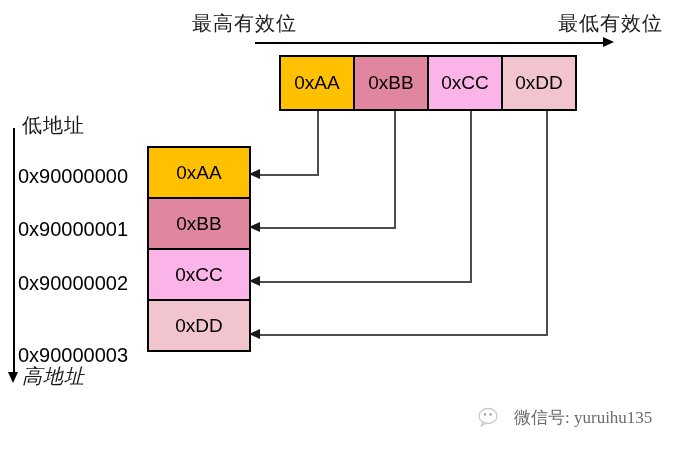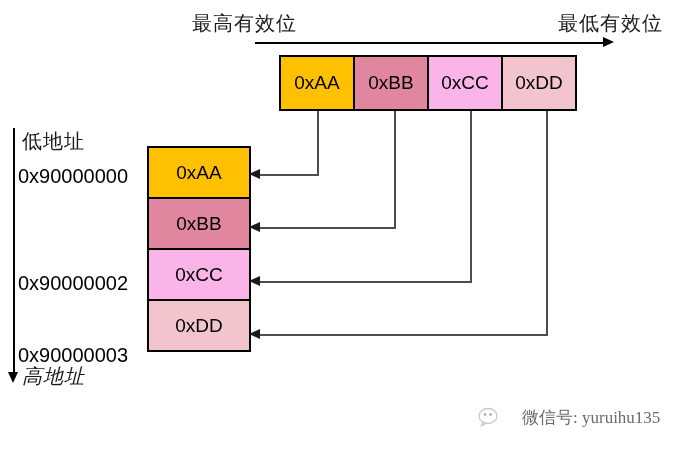--- a/index.html
+++ b/index.html
@@ -79,21 +79,21 @@
   }
   #addr-axis-head {
     position: absolute;
     left: 8px;
     top: 372px;
     width: 0; height: 0;
     border-left: 5px solid transparent;
     border-right: 5px solid transparent;
     border-top: 11px solid #000000;
   }
-  #low-addr-label { left: 22px; top: 128px; text-align: center; }
+  #low-addr-label { left: 22px; top: 112px; text-align: center; }
   #high-addr-label { left: 22px; top: 363px; font-style: italic; }
 
   
   .addr-text {
     position: absolute;
     left: 18px;
     font-family: "Liberation Sans", sans-serif;
     font-size: 20px;
     color: #000000;
     white-space: nowrap;
@@ -150,21 +150,21 @@
     white-space: nowrap;
   }
 
   
   #watermark {
     position: absolute;
     left: 478px;
     top: 406px;
     display: flex;
     align-items: center;
-    gap: 18px;
+    gap: 10px;
   }
   #wechat-icon { display: block; }
   #watermark-text {
     font-family: "Liberation Serif", serif;
     font-size: 17px;
     color: #6b6b6b;
     white-space: nowrap;
   }
 </style>
 </head>
@@ -192,20 +192,21 @@
       <span>0xDD</span>
     </div>
   </div>
 
   <div id="addr-axis-line"></div>
   <div id="addr-axis-head"></div>
   <div class="sig-label" id="low-addr-label">低地址</div>
   <div class="sig-label" id="high-addr-label">高地址</div>
 
   <div class="addr-text" style="top:165px">0x90000000</div>
+  <div class="addr-text" style="top:218px">0x90000001</div>
   <div class="addr-text" style="top:272px">0x90000002</div>
   <div class="addr-text" style="top:344px">0x90000003</div>
 
   <div id="memory-column">
     <div class="mem-cell" id="mem-cell-0" style="background: rgb(255, 192, 0);">
       <span>0xAA</span>
     </div>
     <div class="mem-cell" id="mem-cell-1" style="background: rgb(224, 135, 159);">
       <span>0xBB</span>
     </div>

